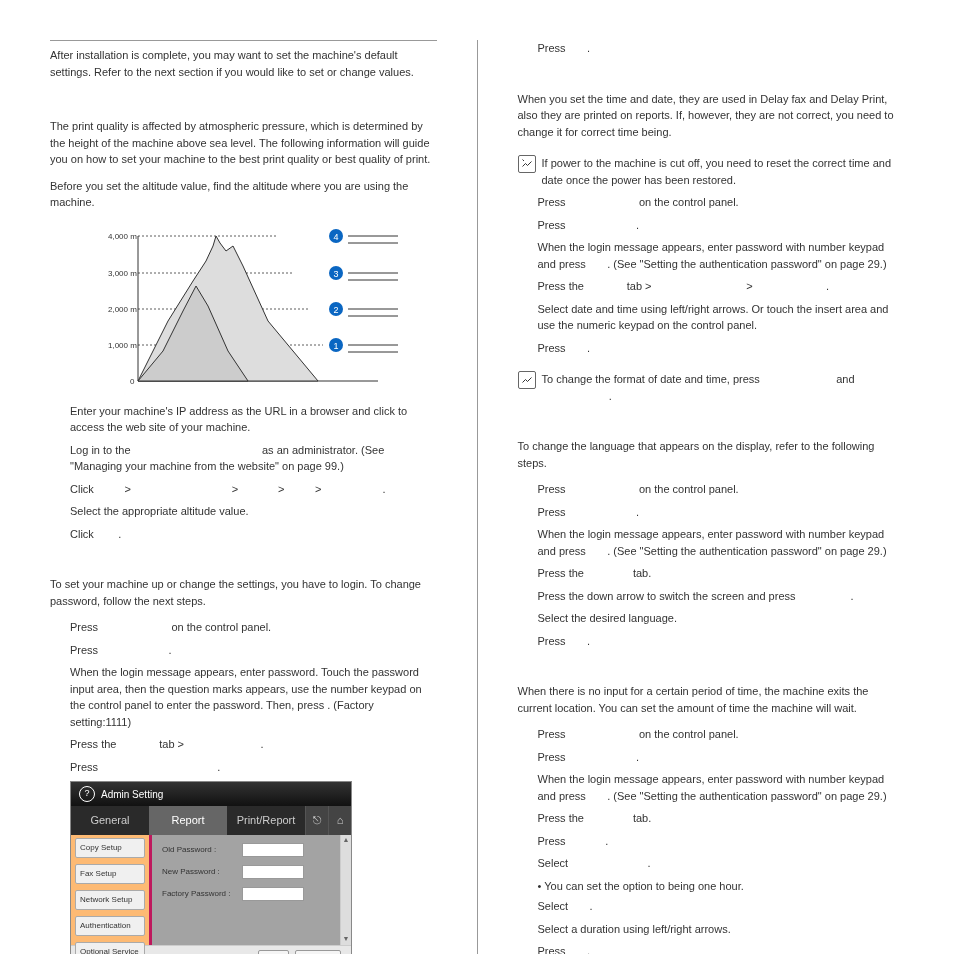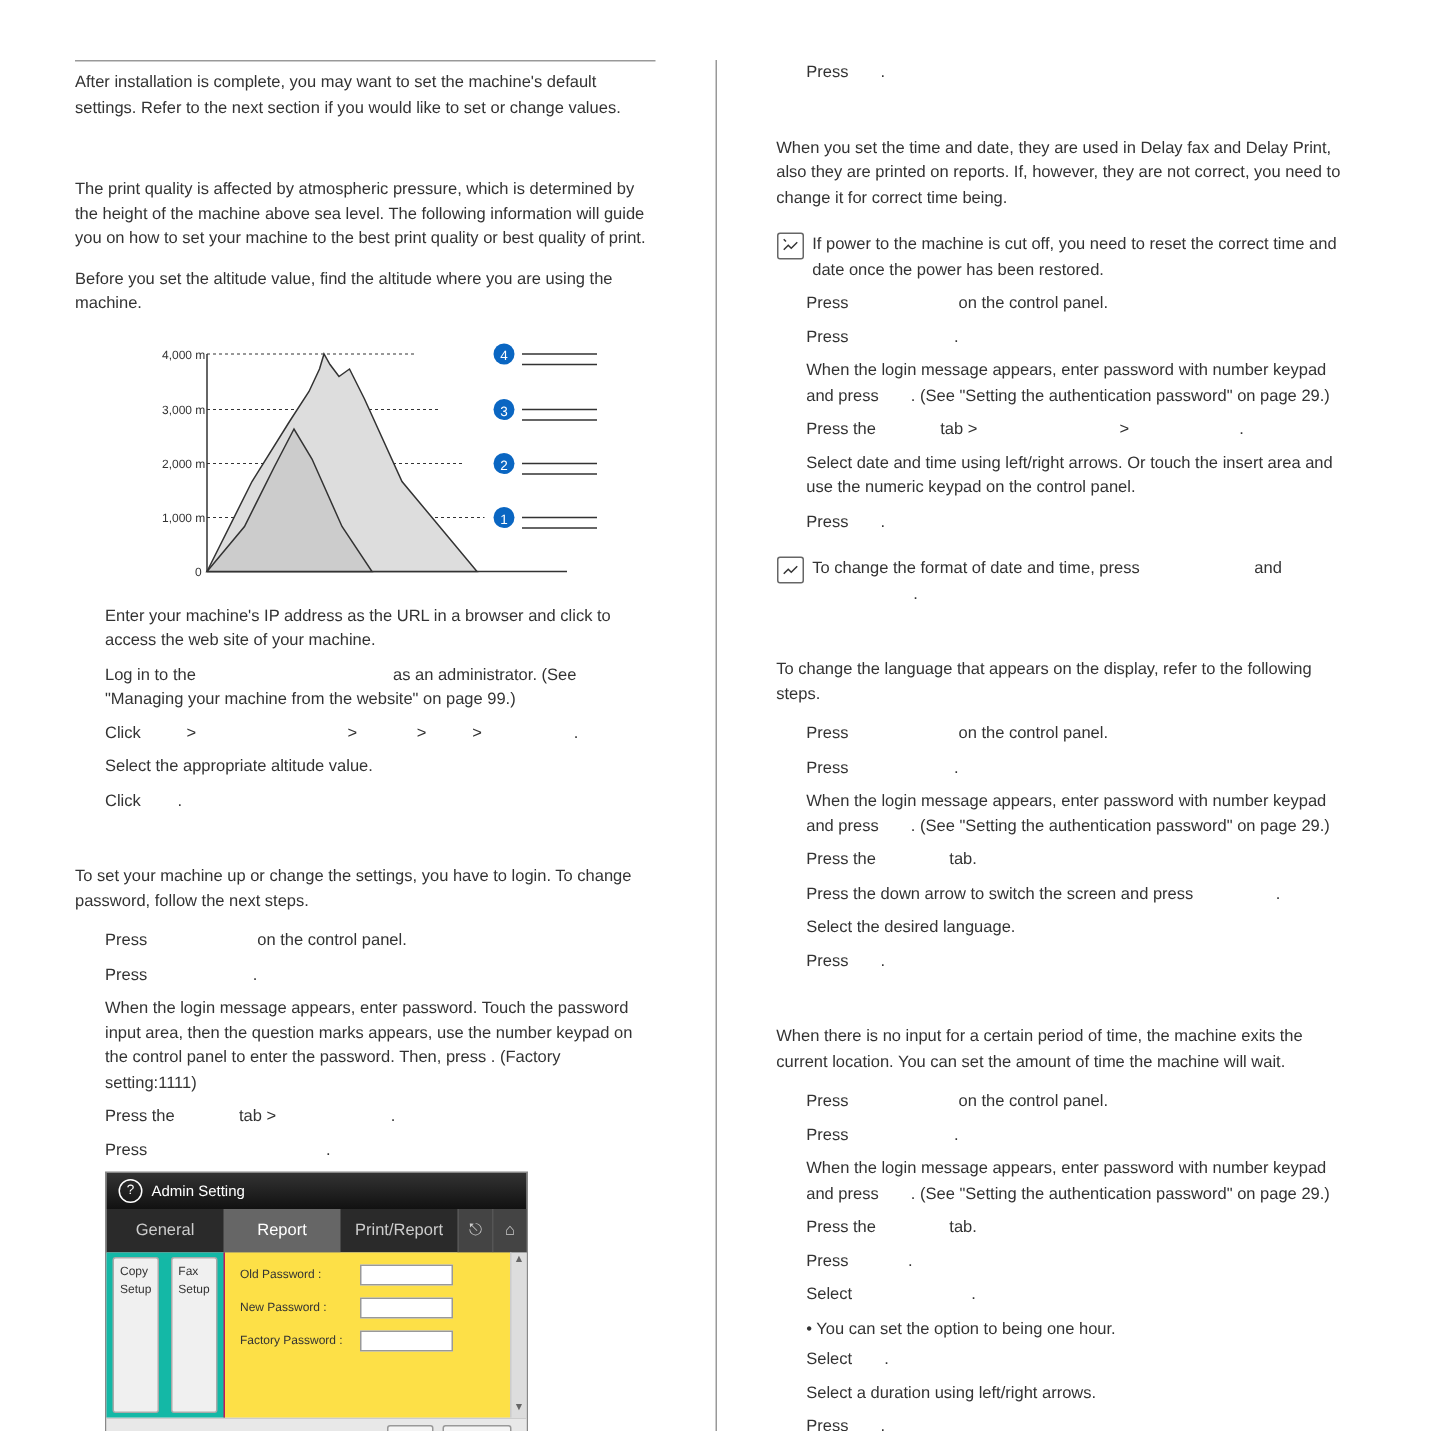--- a/index.html
+++ b/index.html
@@ -16,23 +16,23 @@
 .note-icon svg{width:12px;height:12px}
 .altitude-img{display:block;margin:10px auto 12px;width:330px}
 .admin-img{border:1px solid #888;width:280px;margin:6px 0 8px 20px;background:#f5f5f5;font-size:10px}
 .admin-header{background:linear-gradient(#333,#111);color:#fff;display:flex;align-items:center;padding:4px 8px;gap:6px}
 .admin-q{display:inline-flex;width:14px;height:14px;border:1px solid #fff;border-radius:50%;align-items:center;justify-content:center;font-size:9px}
 .admin-tabs{display:flex;background:#2a2a2a}
 .admin-tab{flex:1;color:#ccc;text-align:center;padding:6px 0;font-size:11px}
 .admin-tab.active{background:#666;color:#fff}
 .admin-tab.icon{flex:0 0 22px;background:#444;border-left:1px solid #555}
 .admin-body{display:flex;height:110px}
-.admin-side{width:78px;background:#14b8a6;border-right:1px solid #be185d;display:flex;flex-direction:row}
+.admin-side{width:78px;background:#fdba74;border-right:3px solid #be185d;display:flex;flex-direction:column}
 .admin-side-item{border:1px solid #aaa;border-radius:2px;margin:3px 4px;padding:3px 4px;font-size:8px;background:#f0f0f0}
-.admin-form{flex:1;padding:8px 10px;background:#fde047}
+.admin-form{flex:1;padding:8px 10px;background:#a3a3a3}
 .admin-row{display:flex;align-items:center;margin-bottom:8px;font-size:8px}
 .admin-row label{width:80px}
 .admin-row .inp{width:60px;height:12px;border:1px solid #999;background:#fff}
 .admin-scroll{width:10px;background:#ddd;border-left:1px solid #ccc;position:relative}
 .admin-scroll::before{content:"▲";position:absolute;top:0;left:0;right:0;text-align:center;font-size:7px;color:#666}
 .admin-scroll::after{content:"▼";position:absolute;bottom:0;left:0;right:0;text-align:center;font-size:7px;color:#666}
 .admin-foot{display:flex;justify-content:flex-end;gap:6px;padding:4px 10px;background:#e8e8e8;border-top:1px solid #ccc}
 .admin-btn{border:1px solid #999;border-radius:2px;padding:2px 8px;font-size:9px;background:#f5f5f5}
 .admin-btn.ok{color:#bbb}
 </style>

